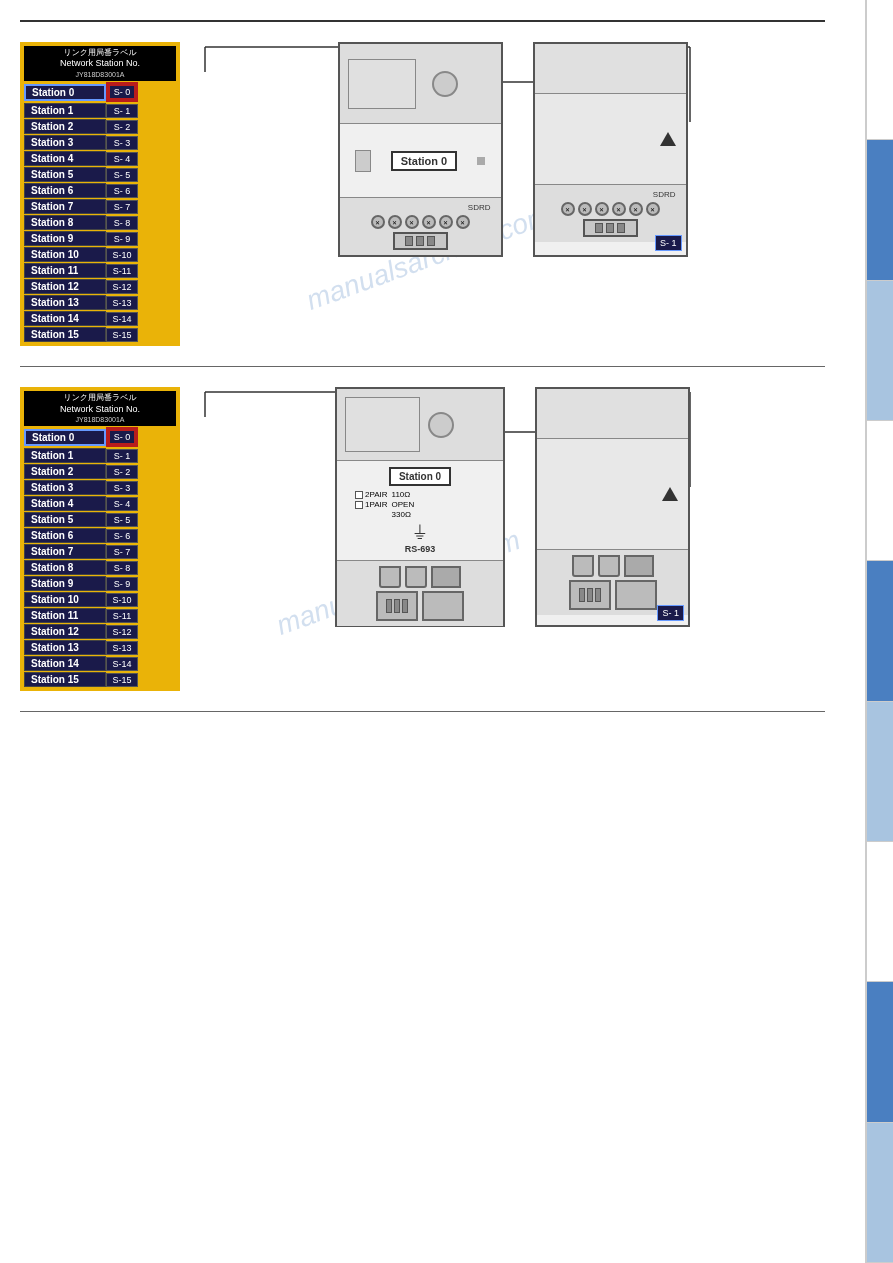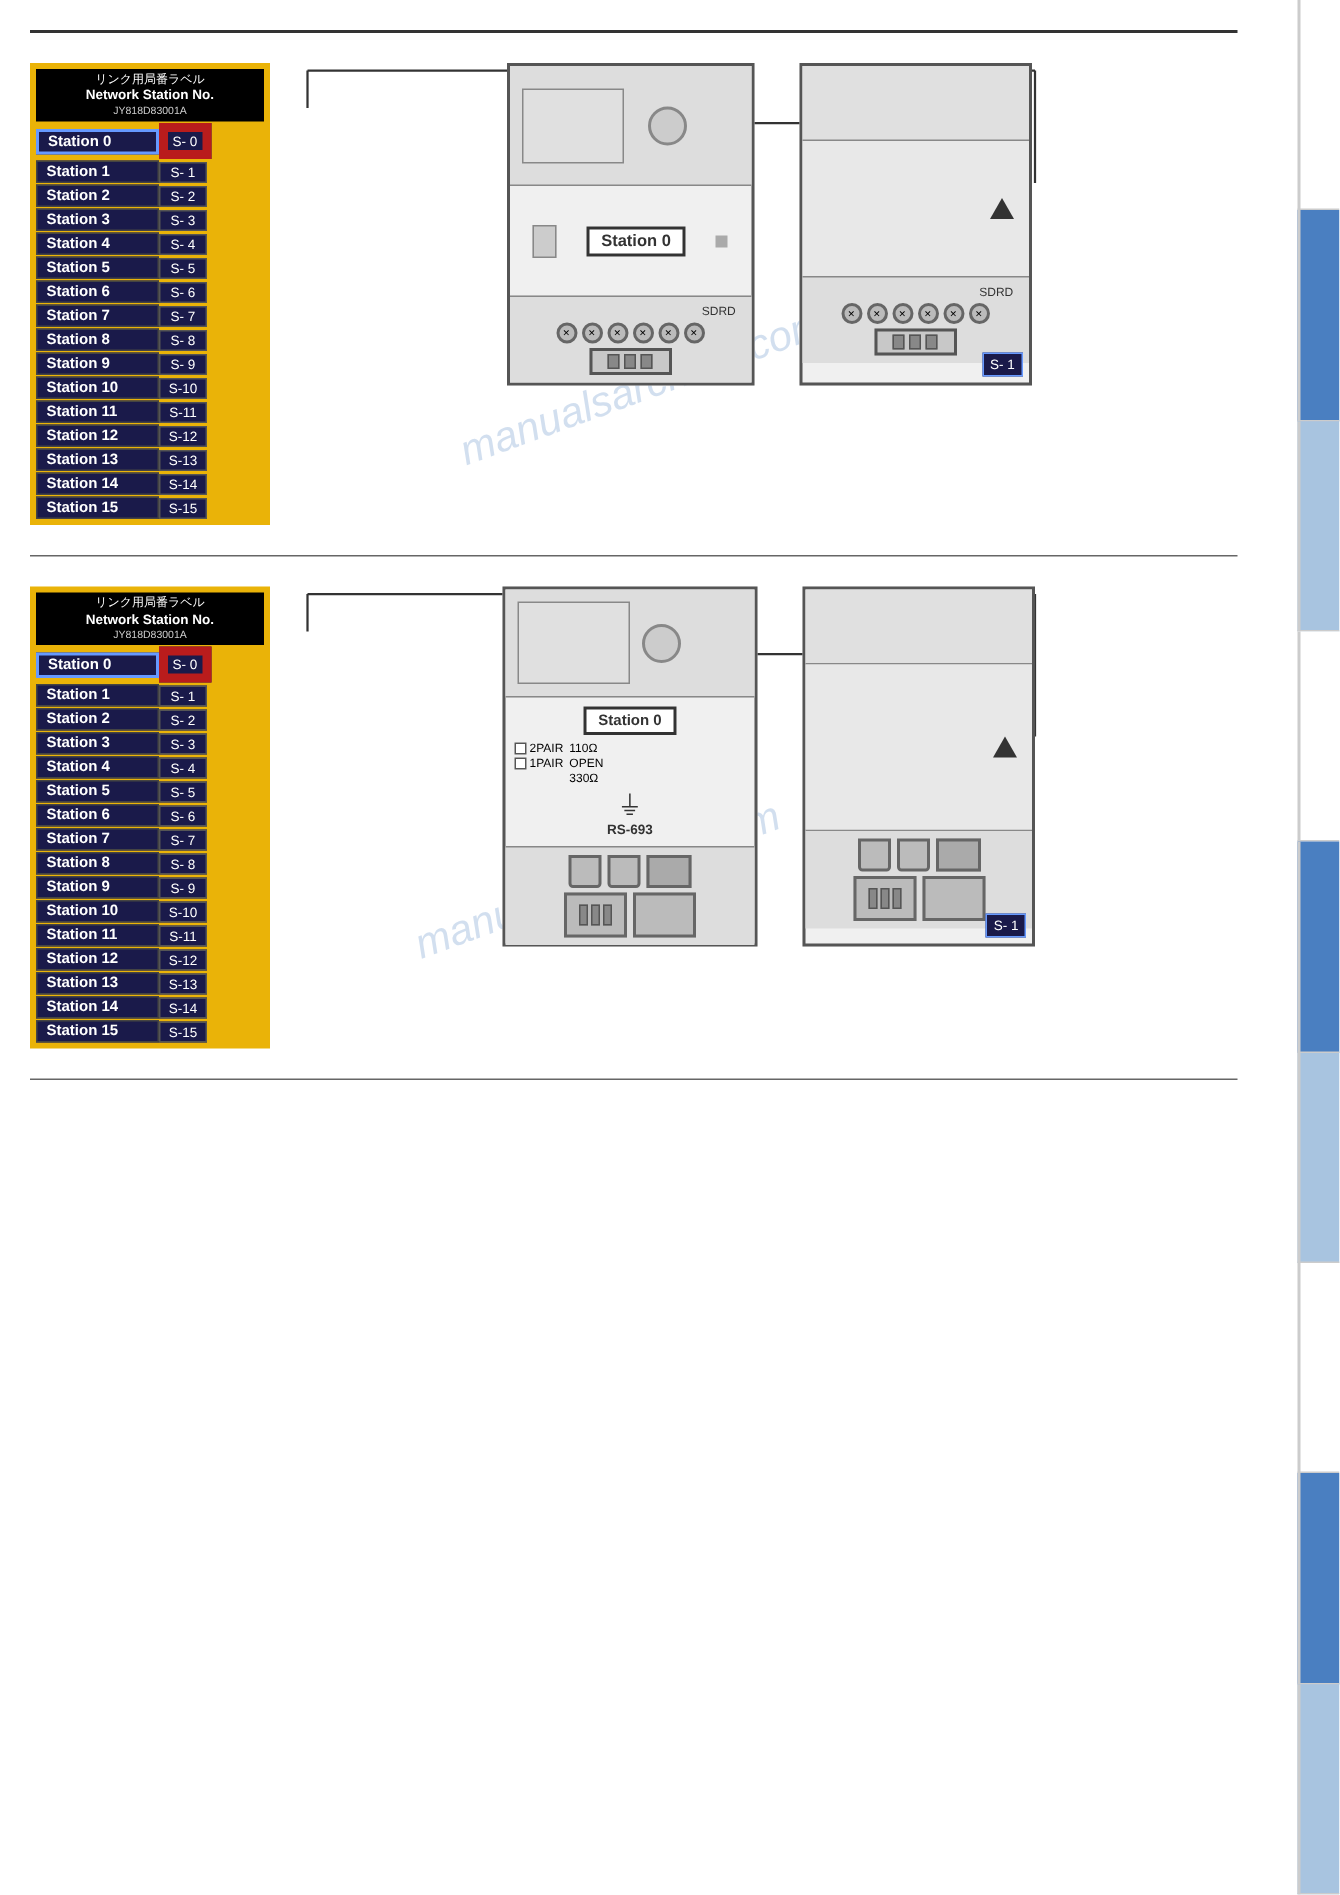--- a/index.html
+++ b/index.html
@@ -73,21 +73,21 @@
       font-size: 9px;
       text-align: center;
       padding: 2px 4px;
       line-height: 1.3;
     }
     .card-header .jp-text {
       font-size: 8px;
     }
     .card-header .en-text {
       font-size: 9px;
-      font-weight: bold;
+      font-weight: normal;
     }
     .card-header .code-text {
       font-size: 7px;
       color: #ccc;
     }
 
     .station-row {
       display: flex;
       align-items: center;
       margin-top: 1px;
@@ -109,21 +109,21 @@
     .station-code {
       background: #1a1a4a;
       color: #fff;
       font-size: 9px;
       padding: 1px 3px;
       border: 1px solid #555;
       min-width: 32px;
       text-align: center;
     }
     .station-code.active {
-      border: 6px solid #b91c1c;
+      border: 4px solid #b91c1c;
     }
 
     
     .devices-container {
       display: flex;
       align-items: flex-start;
       gap: 30px;
       flex: 1;
       justify-content: center;
     }
@@ -536,21 +536,21 @@
 
               <div style="height:80px; background:#ddd; border-bottom:1px solid #888; display:flex; align-items:center; padding:8px; gap:8px;">
                 <div style="width:75px; height:55px; border:1px solid #888; background:#e0e0e0;"></div>
                 <div style="width:26px; height:26px; border-radius:50%; border:2px solid #888; background:#ccc;"></div>
               </div>
 
               <div style="display:flex; flex-direction:column; align-items:center; padding:6px; flex:1;">
                 <div class="station-label-badge" style="margin-bottom:4px; font-size:10px;">Station  0</div>
 
                 <div style="display:flex; gap:4px; align-items:flex-start; width:100%;">
-                  <div style="display:flex; flex-direction:column; gap:1px;">
+                  <div style="display:flex; flex-direction:column; gap:1px;margin-left:12px;">
                     <div style="display:flex; align-items:center; gap:2px; font-size:8px;">
                       <div class="small-checkbox"></div>
                       <span>2PAIR</span>
                     </div>
                     <div style="display:flex; align-items:center; gap:2px; font-size:8px;">
                       <div class="small-checkbox"></div>
                       <span>1PAIR</span>
                     </div>
                   </div>
                   <div style="display:flex; flex-direction:column; gap:1px; font-size:8px;">

